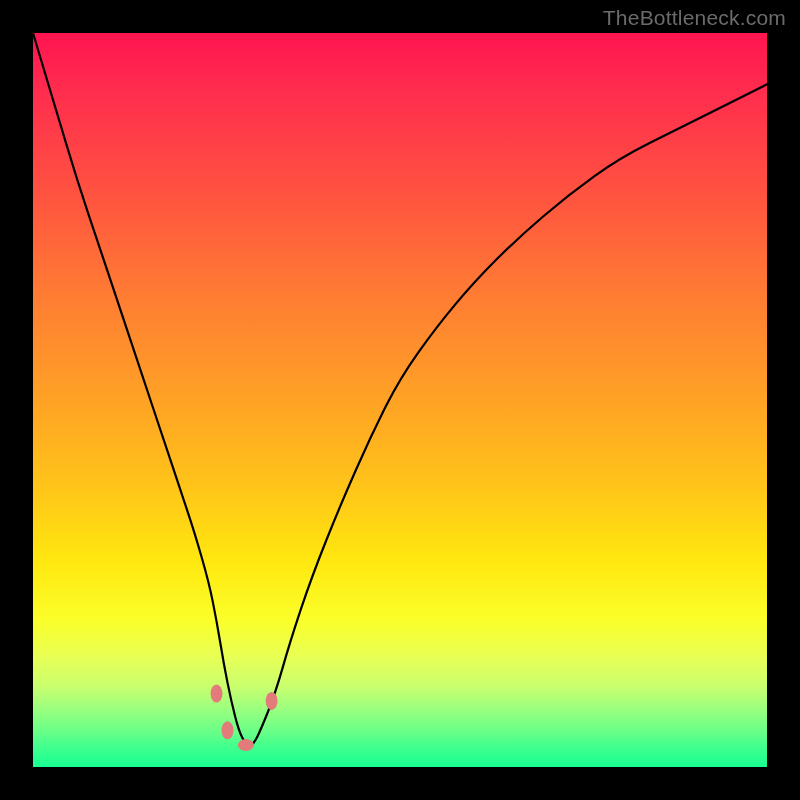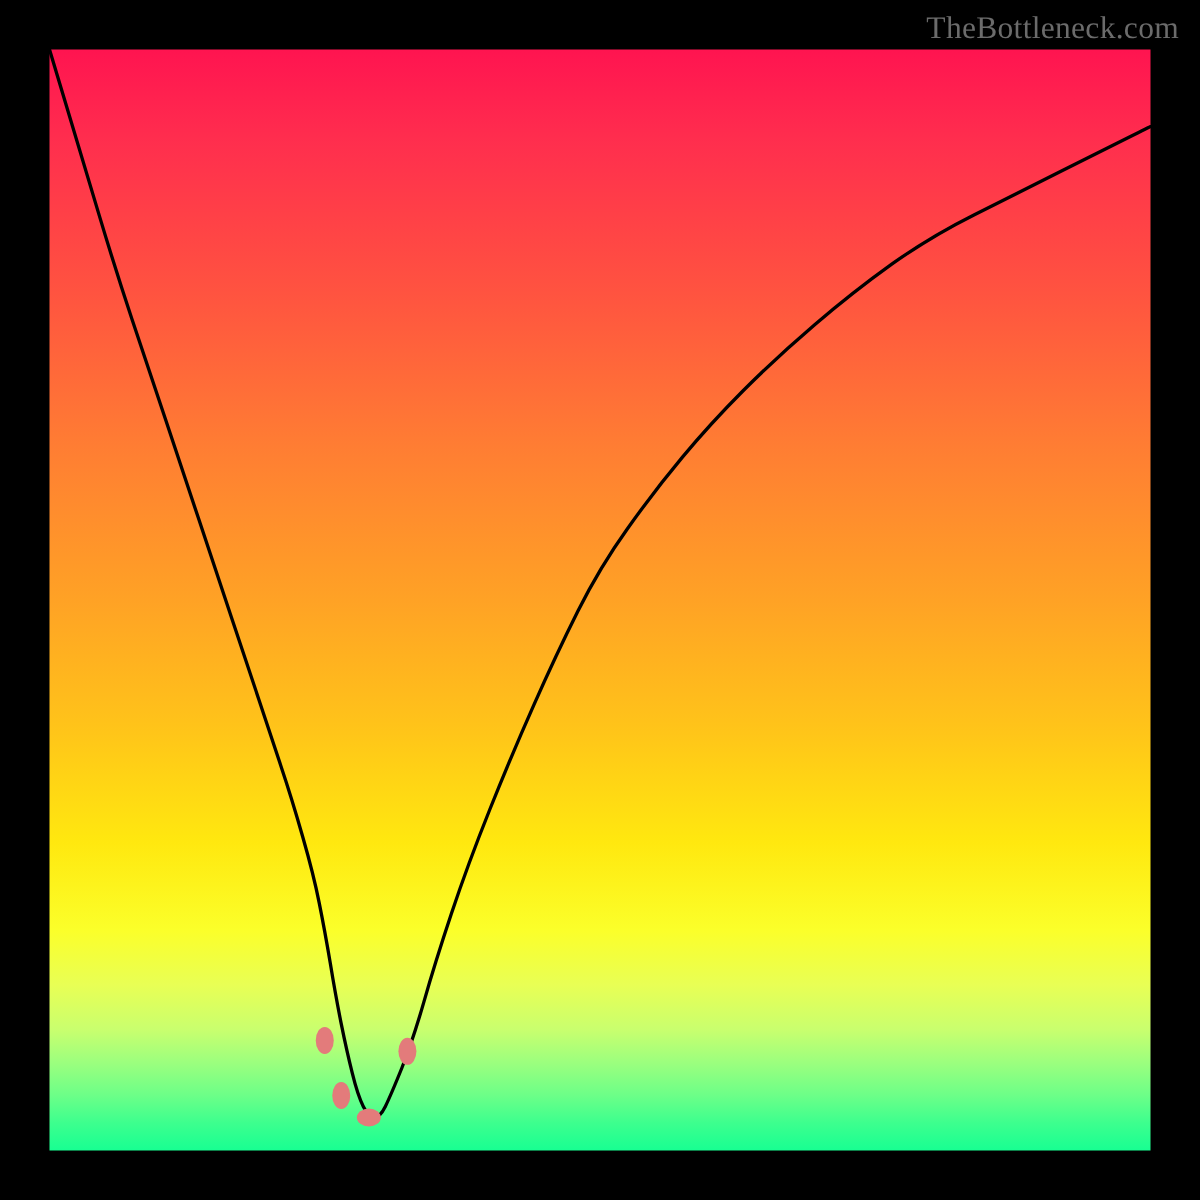--- a/index.html
+++ b/index.html
@@ -9,21 +9,20 @@
     height: 800px;
     overflow: hidden;
     background: #000;
     font-family: Arial, Helvetica, sans-serif;
   }
   .frame {
     position: relative;
     width: 800px;
     height: 592px;
     background: #000;
-    font-family: Liberation Serif, serif;
   }
   .plot-area {
     position: absolute;
     left: 33px;
     top: 33px;
     width: 734px;
     height: 734px;
     
     background: linear-gradient(
       to bottom,

